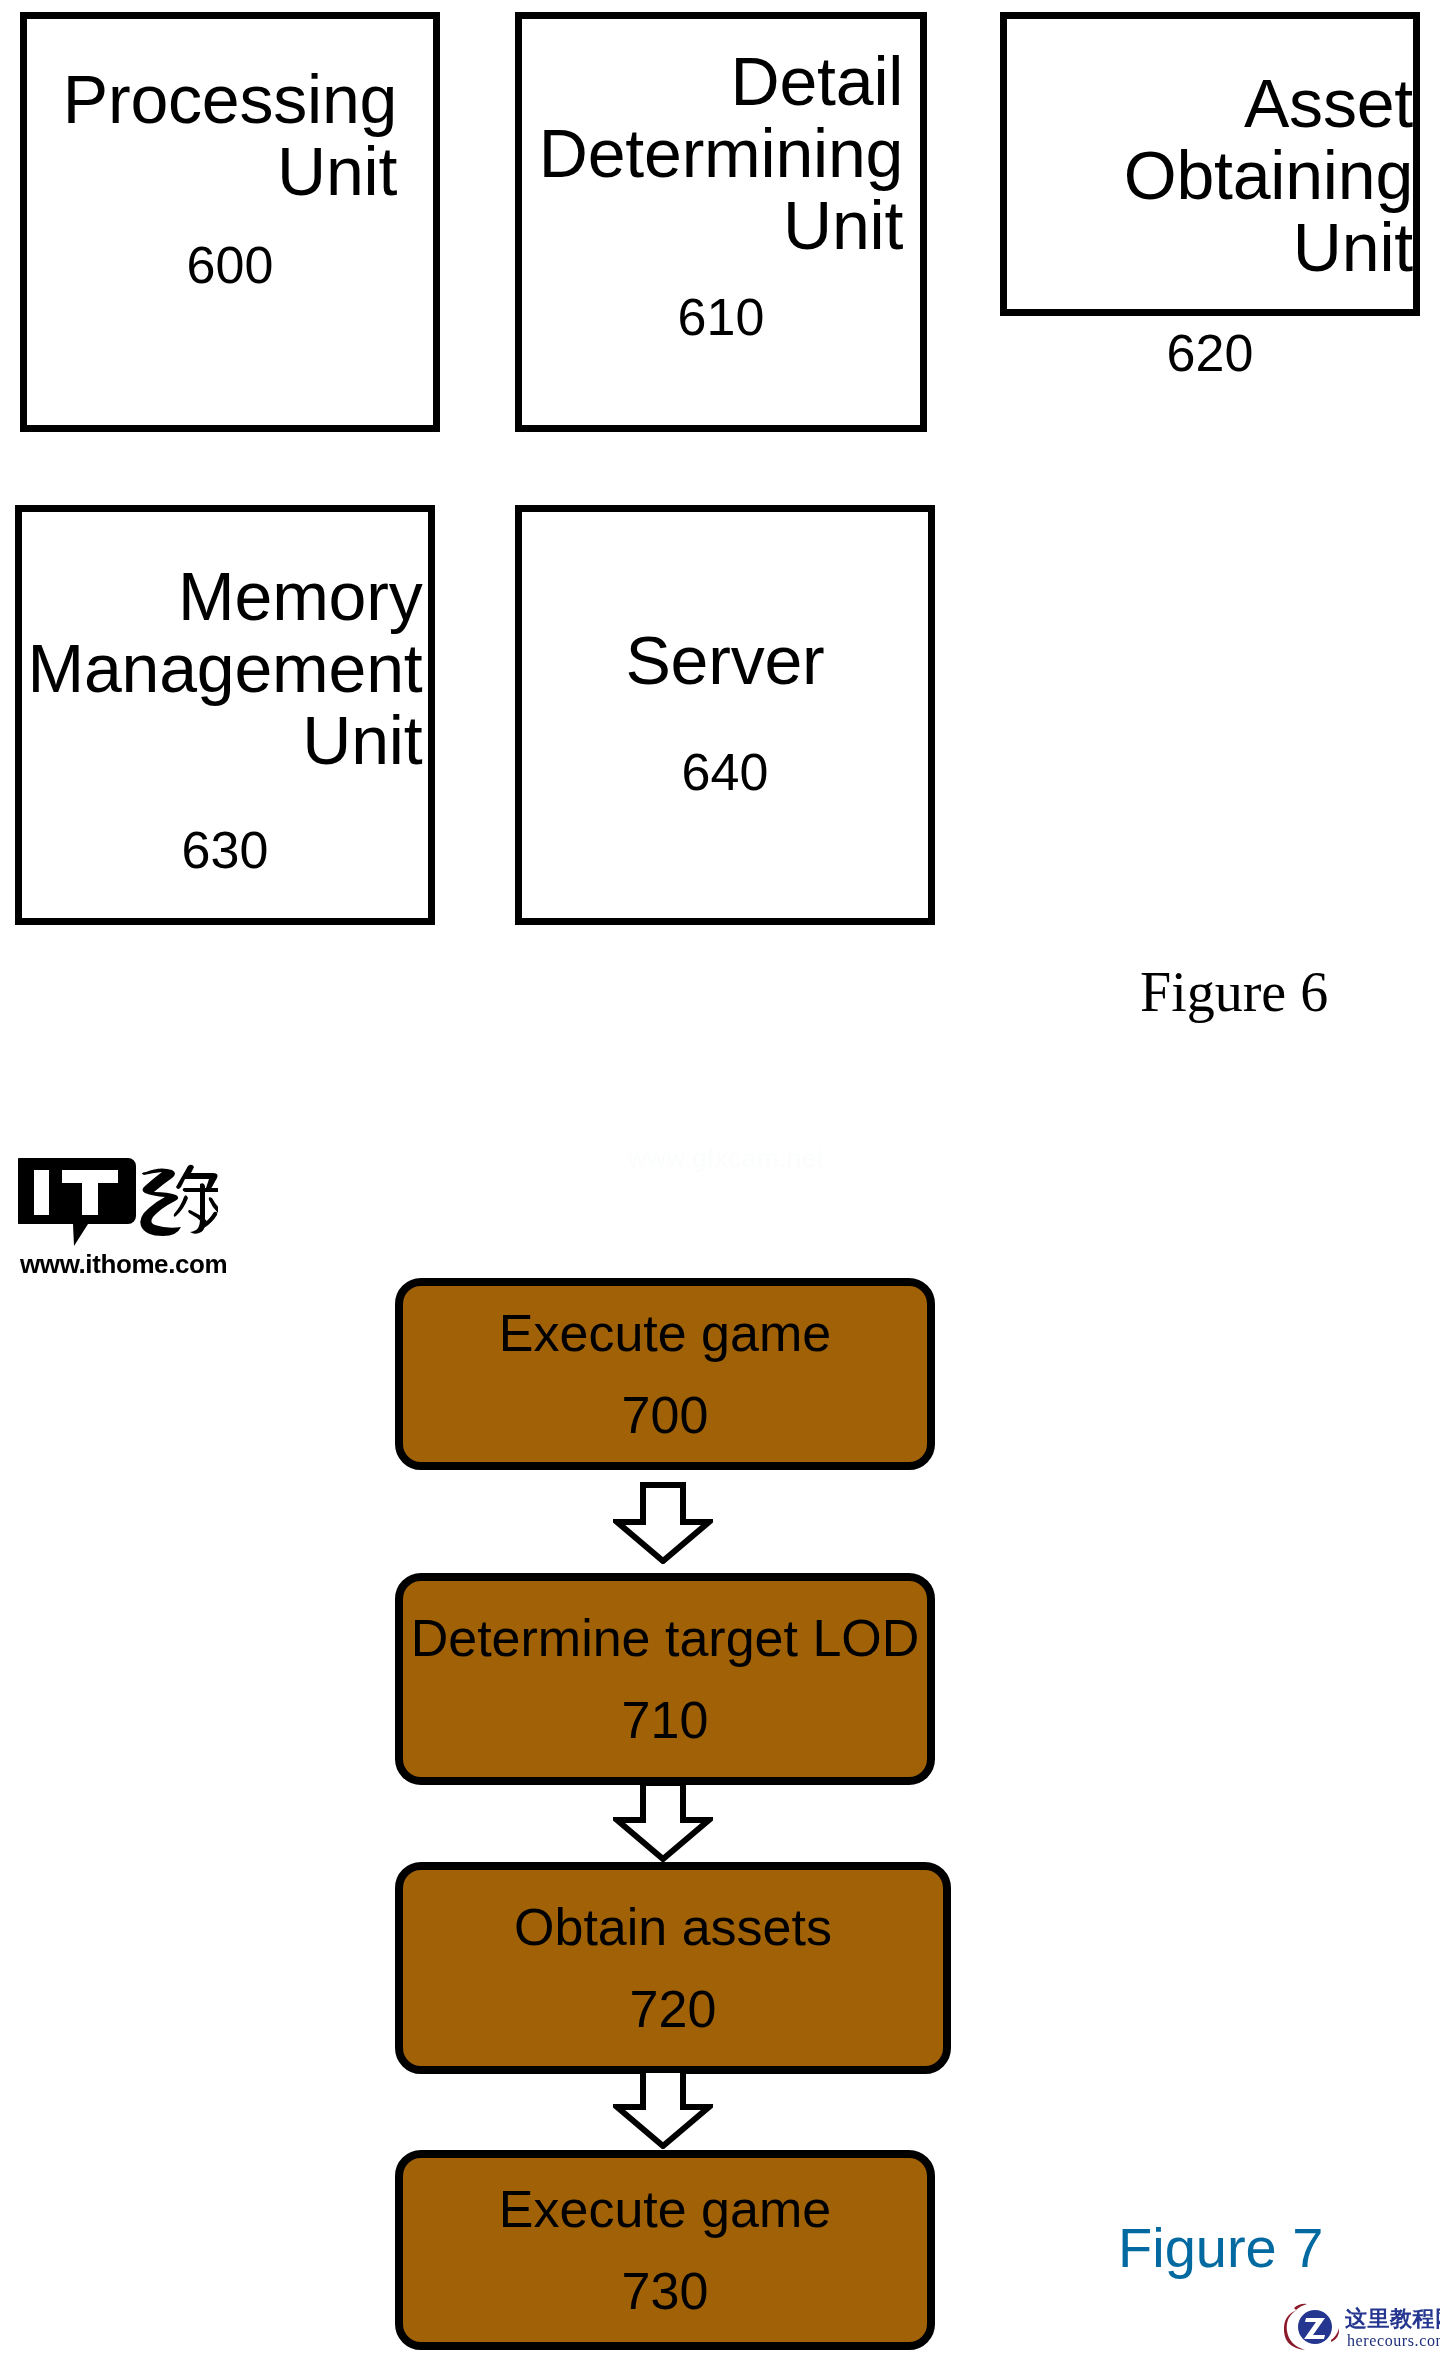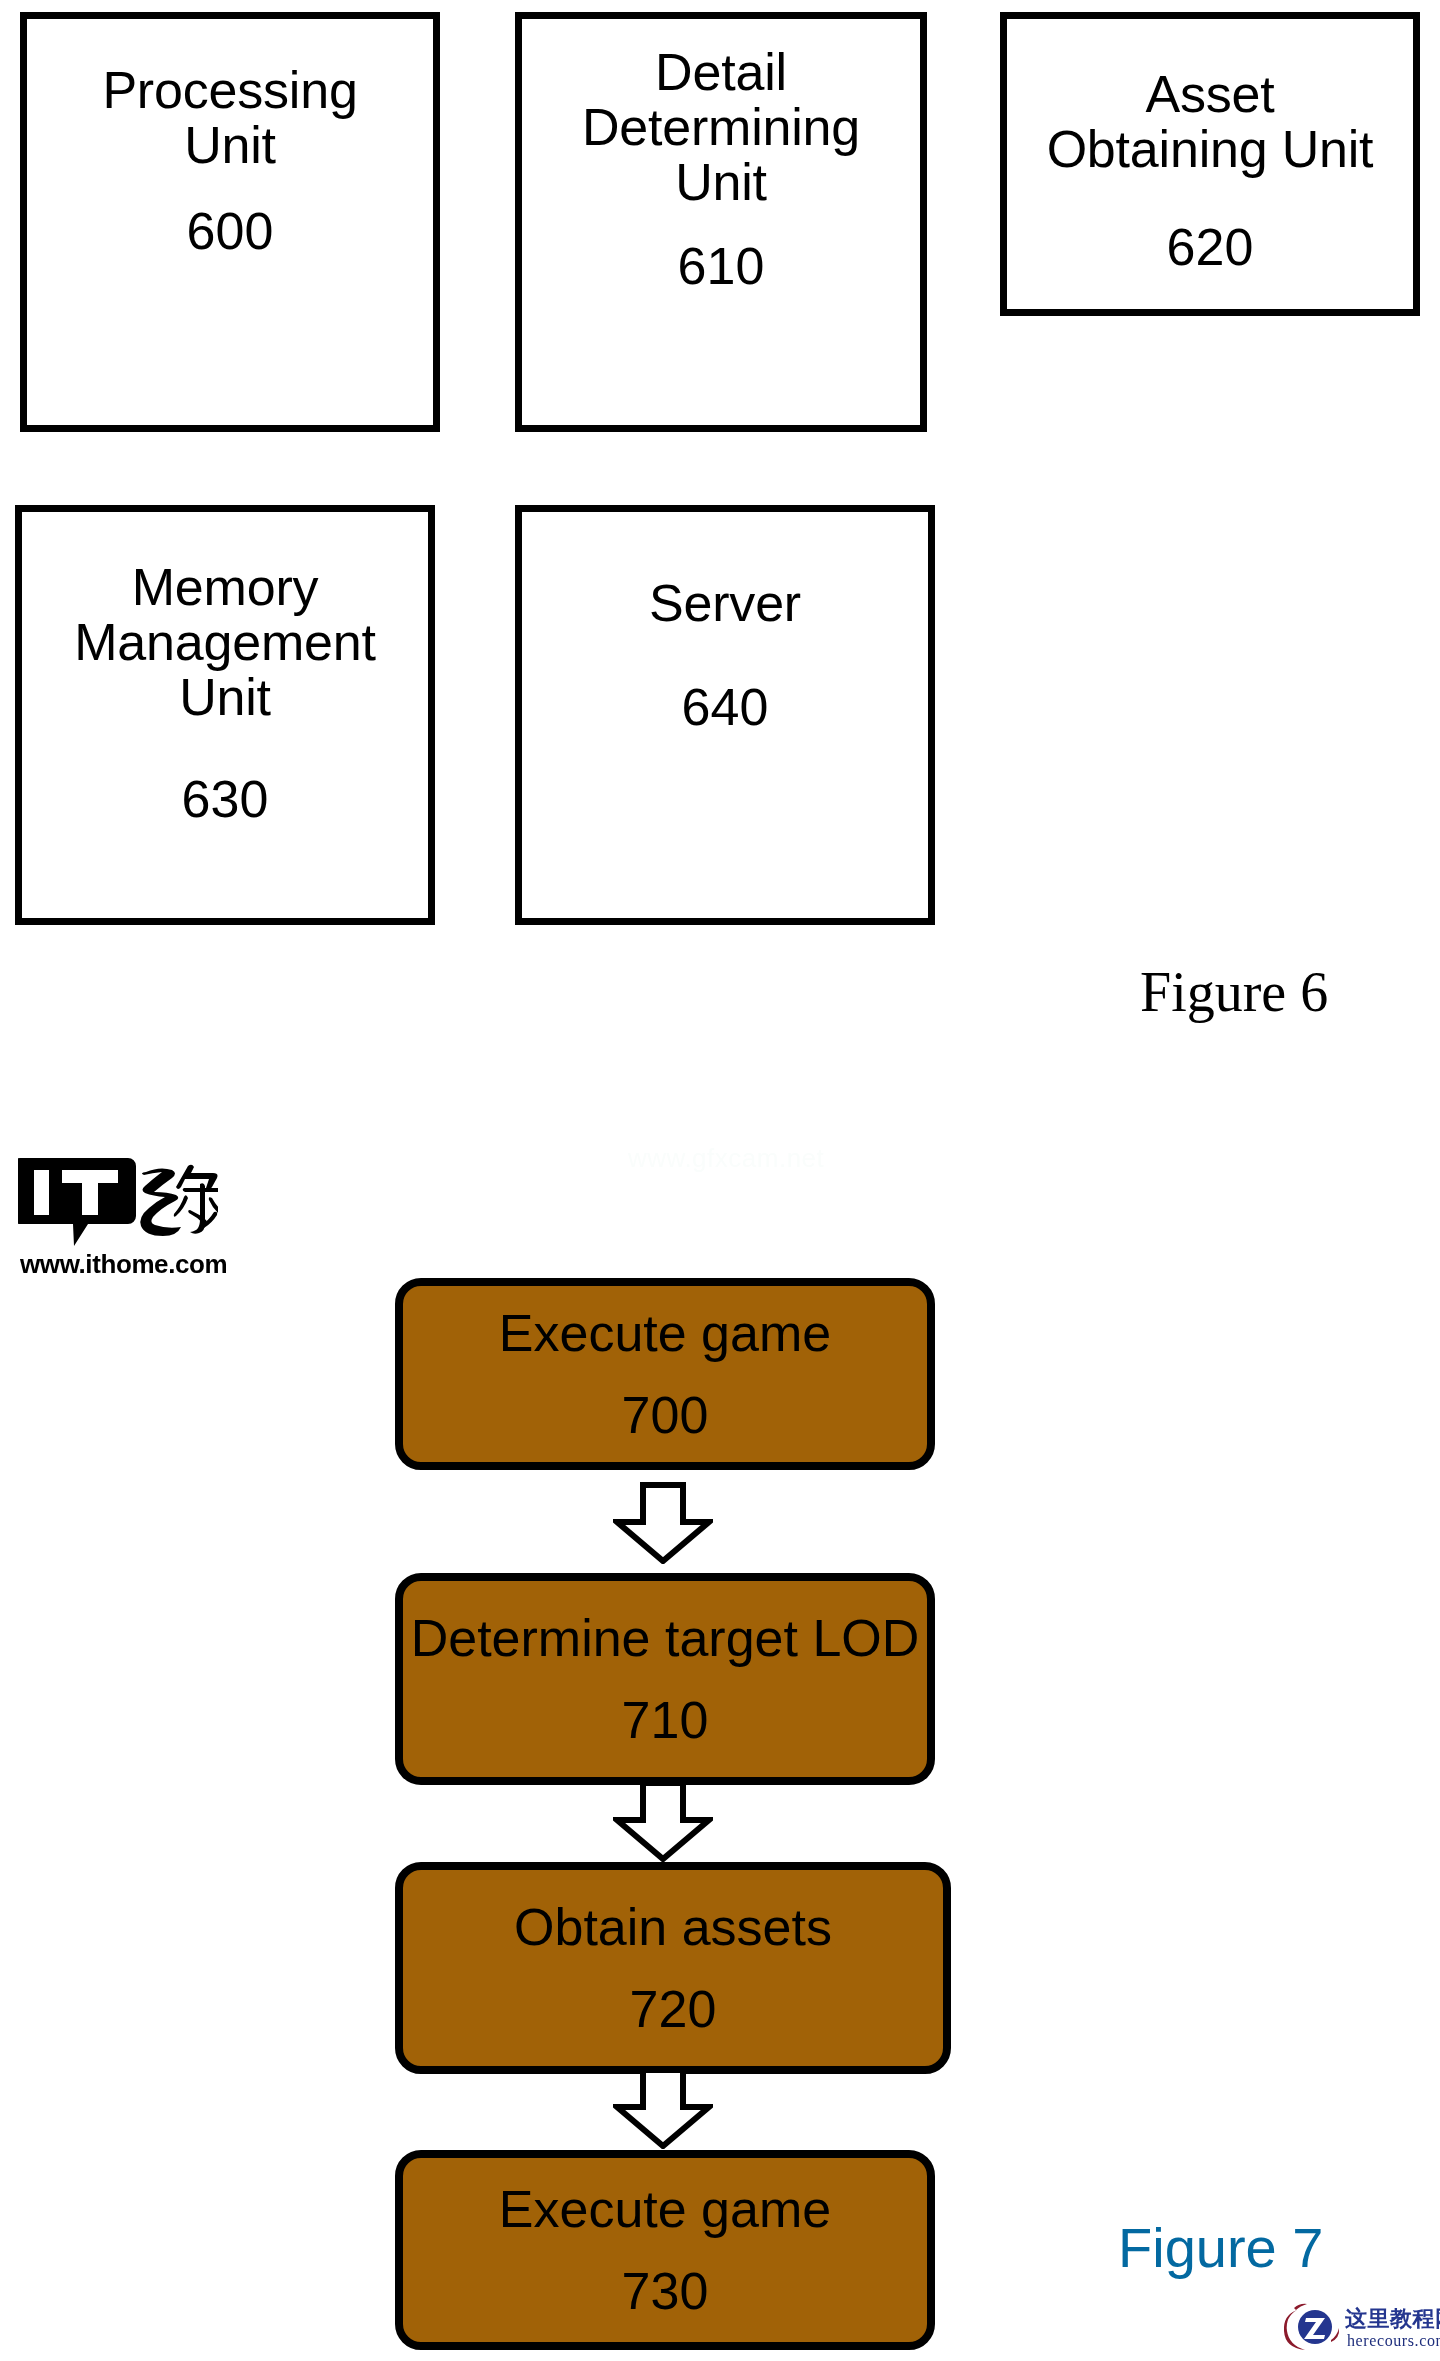--- a/index.html
+++ b/index.html
@@ -24,42 +24,42 @@
     box-sizing: border-box;
     border: 7px solid #000000;
     background: #ffffff;
     display: flex;
     flex-direction: column;
     align-items: center;
     justify-content: flex-start;
     padding-top: 44px;
   }
   .unit-title {
-    font-size: 52px;
+    font-size: 68px;
     line-height: 1.06;
     color: #000000;
-    text-align: center;
+    text-align: right;
     font-weight: 400;
     white-space: pre-line;
     letter-spacing: -0.2px;
   }
   .unit-num {
     font-size: 52px;
     color: #000000;
     text-align: center;
     font-weight: 400;
     margin-top: 28px;
   }
 
   
   #box-600 { left: 20px;   top: 12px;  width: 420px; height: 420px; }
   #box-610 { left: 515px;  top: 12px;  width: 412px; height: 420px; padding-top: 26px; }
   #box-620 { left: 1000px; top: 12px;  width: 420px; height: 304px; padding-top: 48px; }
   #box-630 { left: 15px;   top: 505px; width: 420px; height: 420px; padding-top: 48px; }
-  #box-640 { left: 515px;  top: 505px; width: 420px; height: 420px; padding-top: 64px; }
+  #box-640 { left: 515px;  top: 505px; width: 420px; height: 420px; padding-top: 112px; }
 
   #box-610 .unit-num { margin-top: 26px; }
   #box-620 .unit-num { margin-top: 40px; }
   #box-630 .unit-num { margin-top: 44px; }
   #box-640 .unit-num { margin-top: 46px; }
 
   
   .fig-caption-serif {
     position: absolute;
     font-family: "Liberation Serif", serif;

